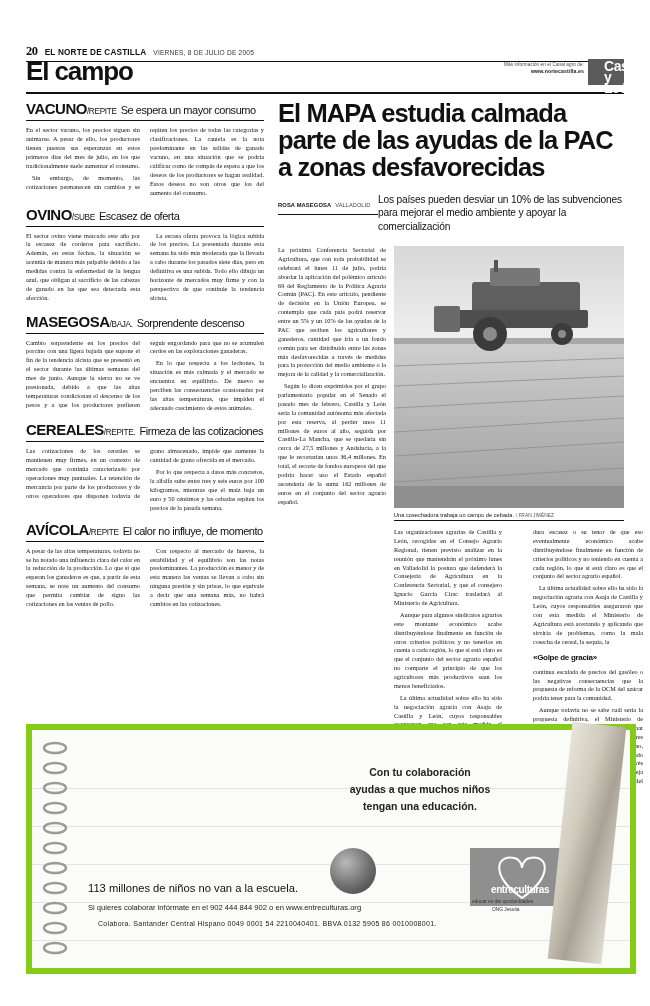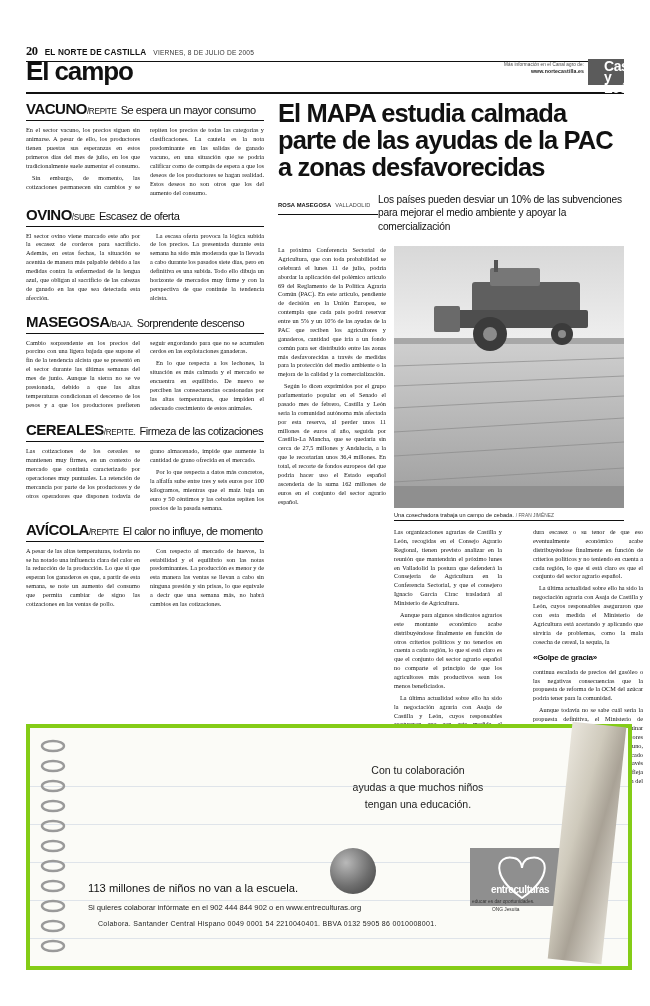--- a/index.html
+++ b/index.html
@@ -63,21 +63,21 @@
   .colA{position:absolute;left:278px;top:246px;width:108px;font-size:6.25px;line-height:1.42;text-align:justify;hyphens:auto;}
   .colB{position:absolute;left:394px;top:528px;width:108px;font-size:6.25px;line-height:1.42;text-align:justify;hyphens:auto;}
   .colC{position:absolute;left:514px;top:528px;width:110px;font-size:6.25px;line-height:1.42;text-align:justify;hyphens:auto;margin-left:19px;}
   .colA p,.colB p,.colC p{margin:0;}
   .colA p + p,.colB p + p,.colC p + p{text-indent:6px;margin-top:3px;}
   .subhead{font-family:"Liberation Sans",sans-serif;font-weight:bold;font-size:8px;letter-spacing:-0.3px;
     margin:6px 0 4px 0;text-align:left;text-indent:0 !important;}
 
   
   .ad{position:absolute;left:26px;top:724px;width:598px;height:238px;background:#fbfbf7;
-     border:4px solid #84cc16;overflow:hidden;}
+     border:6px solid #84cc16;overflow:hidden;font-weight:bold;}
   .ad-rule{position:absolute;left:0;right:0;height:1px;background:#dfe4ea;}
   .spiral{position:absolute;left:8px;top:4px;width:30px;height:230px;}
   .ad-line1{position:absolute;left:238px;top:34px;width:300px;
     font-family:"Liberation Sans",sans-serif;font-size:10.5px;line-height:17px;color:#222;text-align:center;}
   .ad-big{position:absolute;left:88px;top:882px;font-family:"Liberation Sans",sans-serif;font-size:11.2px;color:#111;}
   .ad-mid{position:absolute;left:88px;top:903px;font-family:"Liberation Sans",sans-serif;font-size:7.6px;color:#222;}
   .ad-small{position:absolute;left:98px;top:920px;font-family:"Liberation Sans",sans-serif;font-size:7px;color:#222;letter-spacing:0.3px;}
   .ec-logo{position:absolute;left:470px;top:848px;width:104px;height:58px;background:#8f8f8f;}
   .ec-name{position:absolute;left:470px;top:884px;width:110px;font-family:"Liberation Sans",sans-serif;
      font-weight:bold;font-size:10px;color:#fff;letter-spacing:-0.4px;padding-left:21px;}

